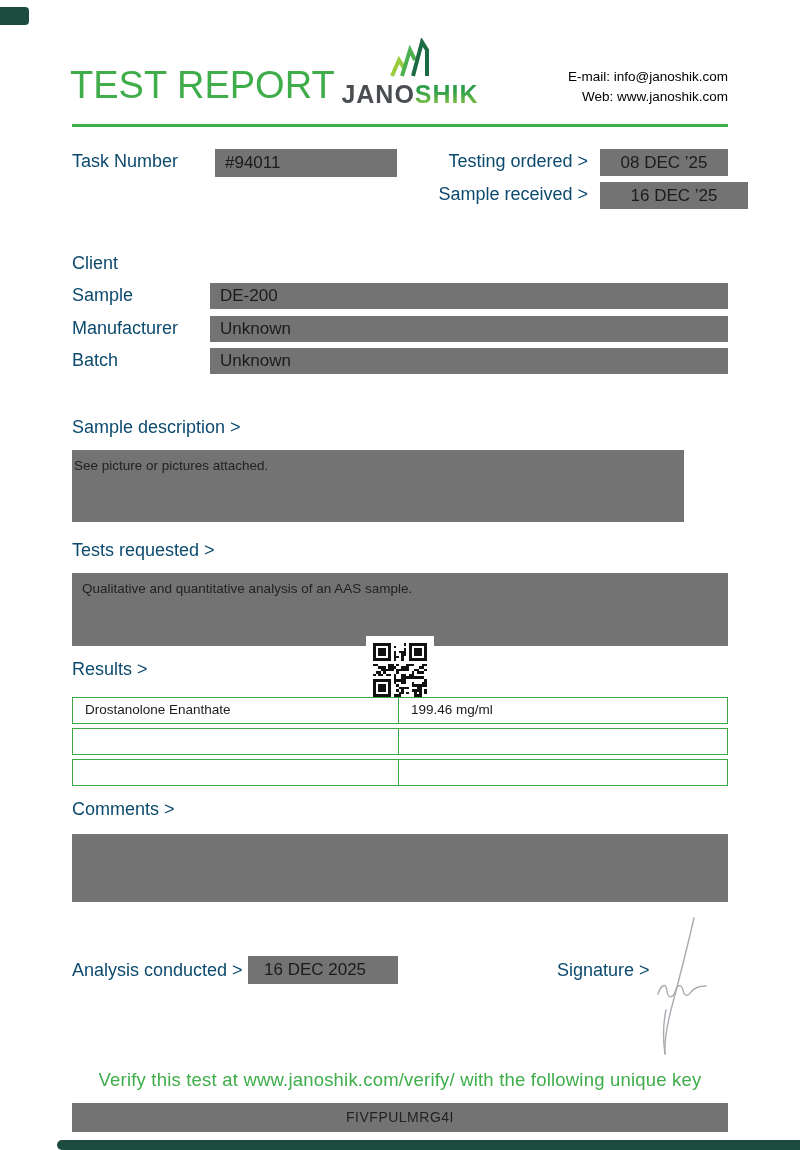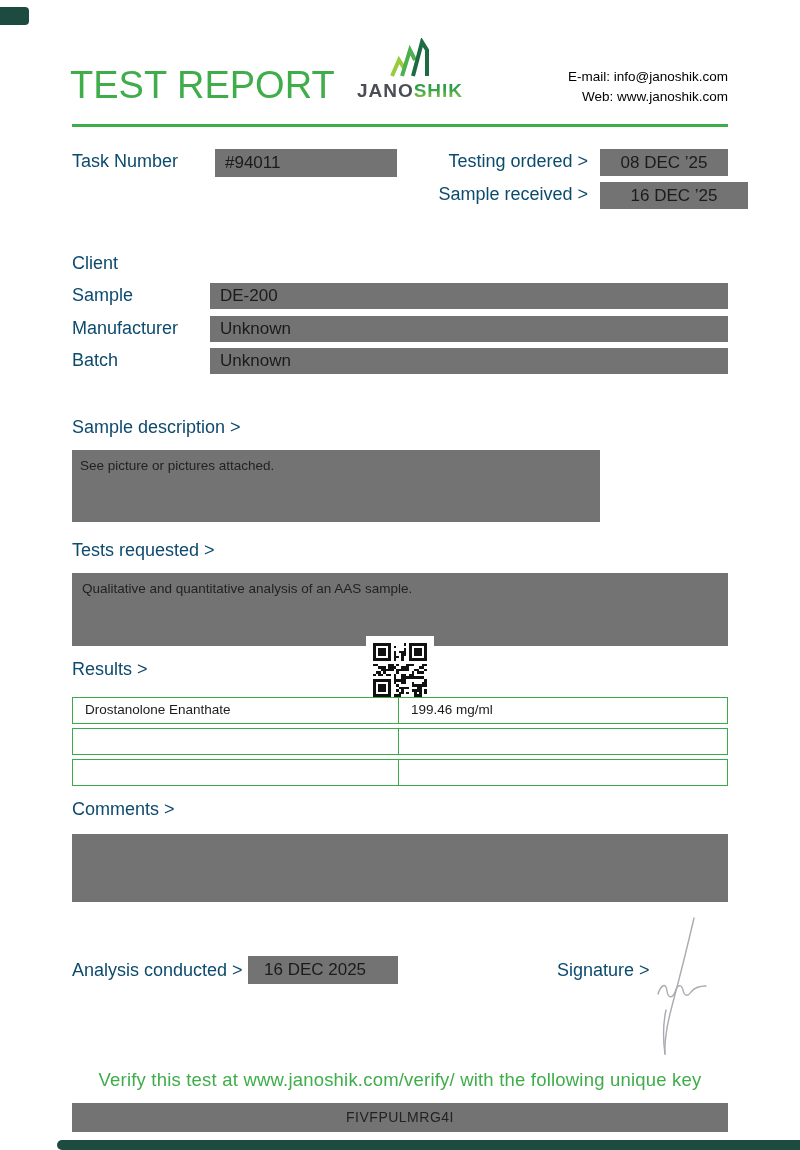--- a/index.html
+++ b/index.html
@@ -17,21 +17,21 @@
   .abs { position: absolute; }
 
   
   .deco-tl { left:0; top:7px; width:29px; height:18px; background:#1d4b3f; border-radius:0 4px 4px 0; }
   .deco-bottom { left:57px; top:1140px; width:743px; height:10px; background:#1d4b3f; border-radius:5px 0 0 5px; }
 
   
   .page-title { left:70px; top:64px; font-size:38px; font-weight:500; letter-spacing:0px; color:#3fad4a; }
   .brand { left:340px; top:38px; width:140px; text-align:center; }
   .brand svg { display:block; margin:0 auto; }
-  .wordmark { font-size:19px; font-weight:bold; letter-spacing:1px; margin-top:2px; }
+  .wordmark { font-size:25px; font-weight:bold; letter-spacing:1px; margin-top:2px; }
   .wordmark .dark { color:#4a4e52; }
   .wordmark .green {
     background: linear-gradient(180deg,#2f9e4a 40%,#8ec63f 95%);
     -webkit-background-clip: text; background-clip: text; color: transparent;
   }
   .contact { right:72px; top:67px; text-align:right; font-size:13.5px; color:#000000; line-height:1.5; }
   .header-rule { left:72px; top:124px; width:656px; height:3px; background:#3fad4a; }
 
   .glabel { color:#0c4a6e; font-size:18px; white-space:nowrap; }
   .gray-box { background:#737373; }
@@ -50,21 +50,21 @@
   .info-label-2 { left:72px; top:318px; }
   .info-label-3 { left:72px; top:350px; }
   .info-box-0 { left:210px; top:251px; }
   .info-box-1 { left:210px; top:283px; }
   .info-box-2 { left:210px; top:316px; }
   .info-box-3 { left:210px; top:348px; }
   .info-box { width:518px; height:26px; line-height:26px; padding-left:10px; font-size:17px; }
 
   
   .desc-label { left:72px; top:417px; }
-  .desc-box { left:72px; top:450px; width:528px; height:72px; padding:8px 8px; font-size:13.5px; color:#222; }
+  .desc-box { left:72px; top:450px; width:612px; height:72px; padding:8px 2px; font-size:13.5px; color:#222; }
   .tests-label { left:72px; top:540px; }
   .tests-box { left:72px; top:573px; width:656px; height:73px; padding:8px 10px; font-size:13.5px; color:#222; }
 
   
   .results-label { left:72px; top:659px; }
   .qr-panel { left:366px; top:636px; width:68px; height:68px; background:#fff; display:flex; align-items:center; justify-content:center; }
   .results-table { left:72px; top:697px; width:656px; }
   .t-row { display:flex; height:27px; border:1.5px solid #3aaa47; background:#fff; margin-bottom:4px; }
   .t-cell-name { width:326px; border-right:1.5px solid #3aaa47; line-height:23px; padding-left:12px; font-size:13.5px; }
   .t-cell-value { flex:1; line-height:23px; padding-left:12px; font-size:13.5px; }

